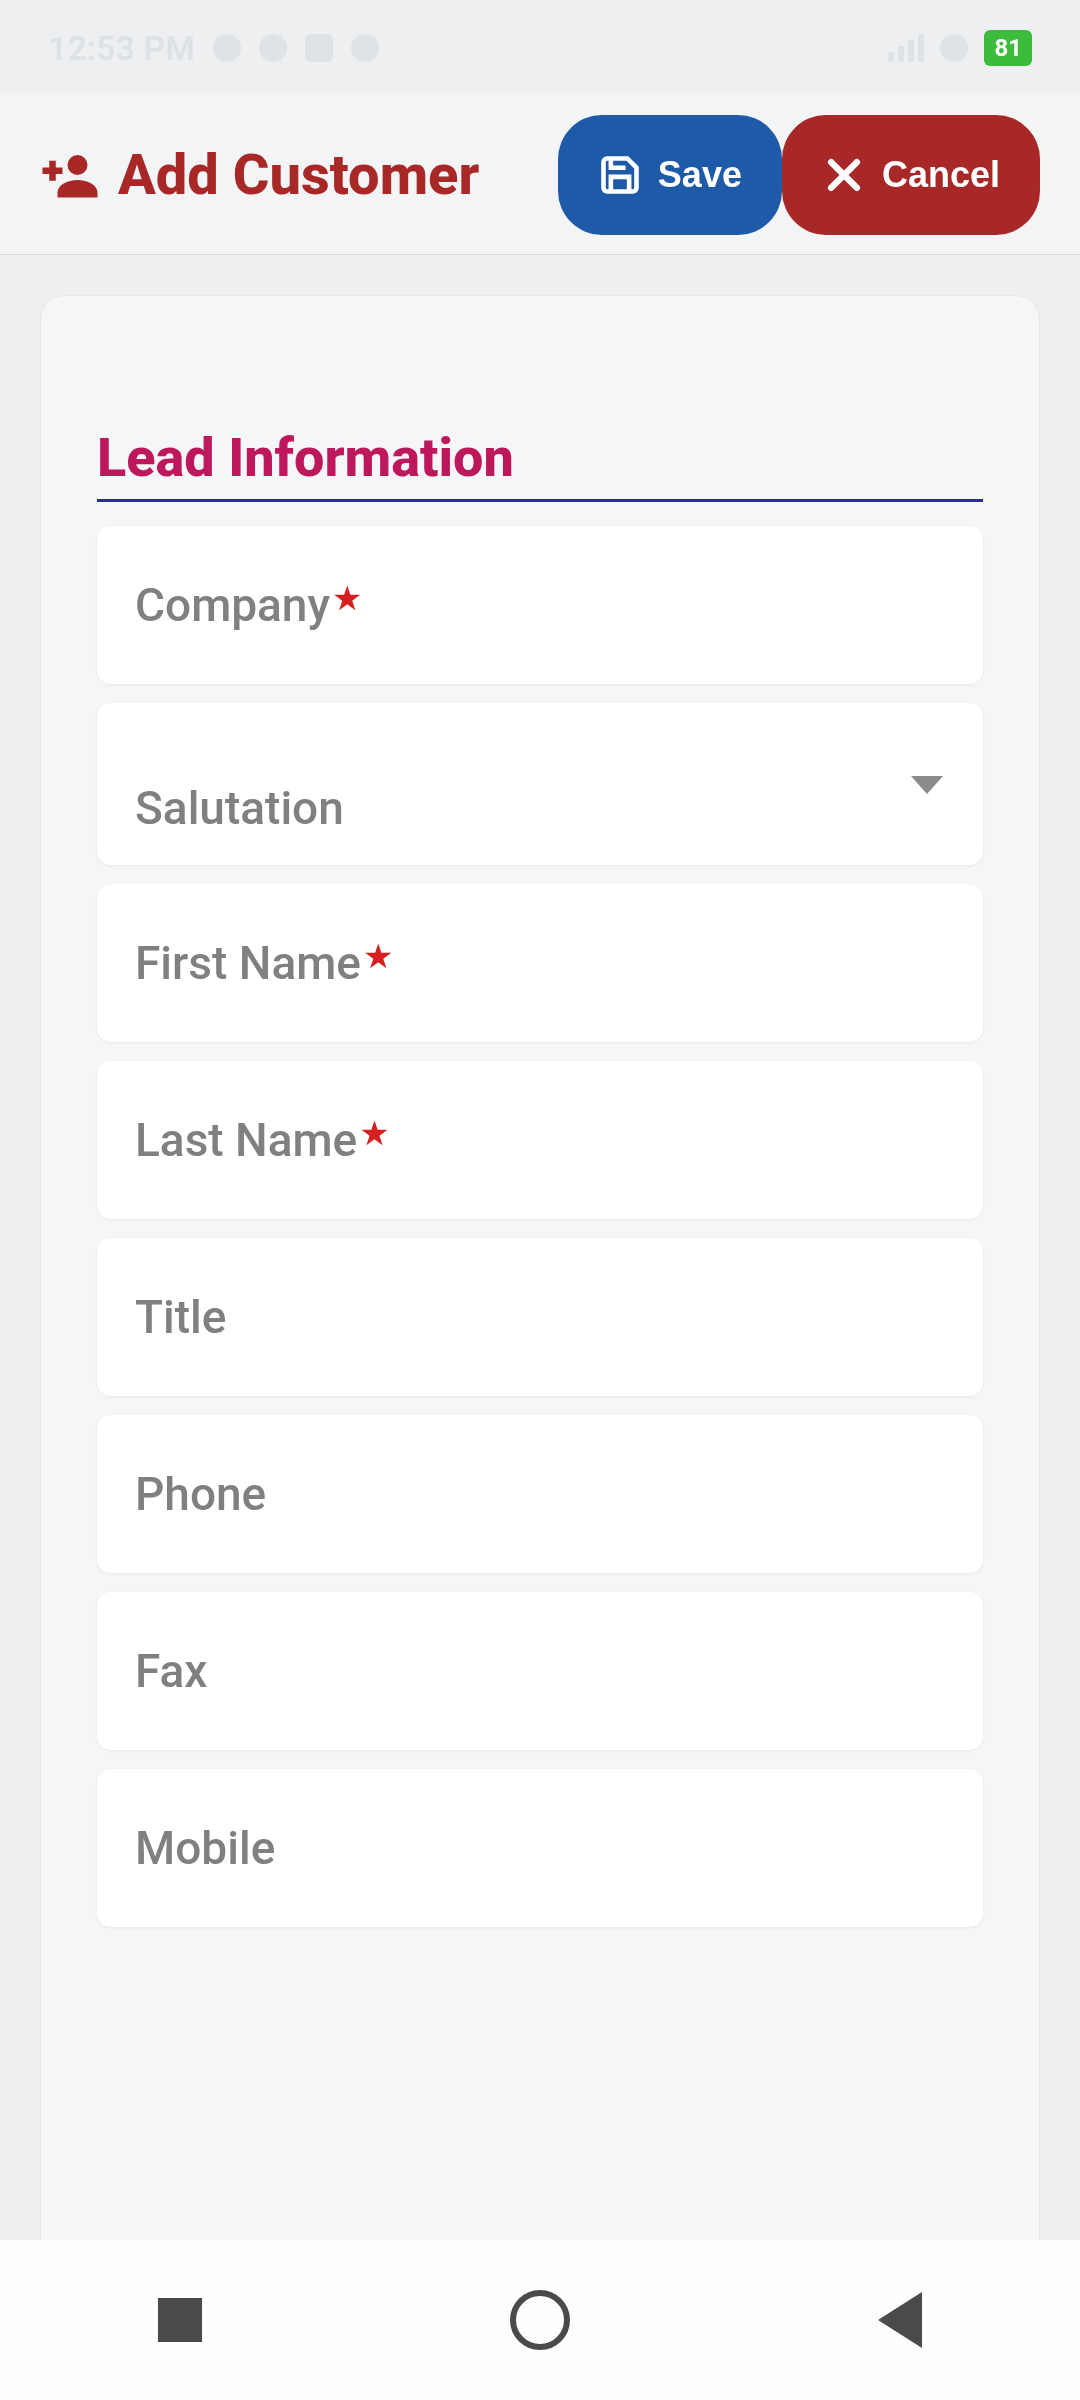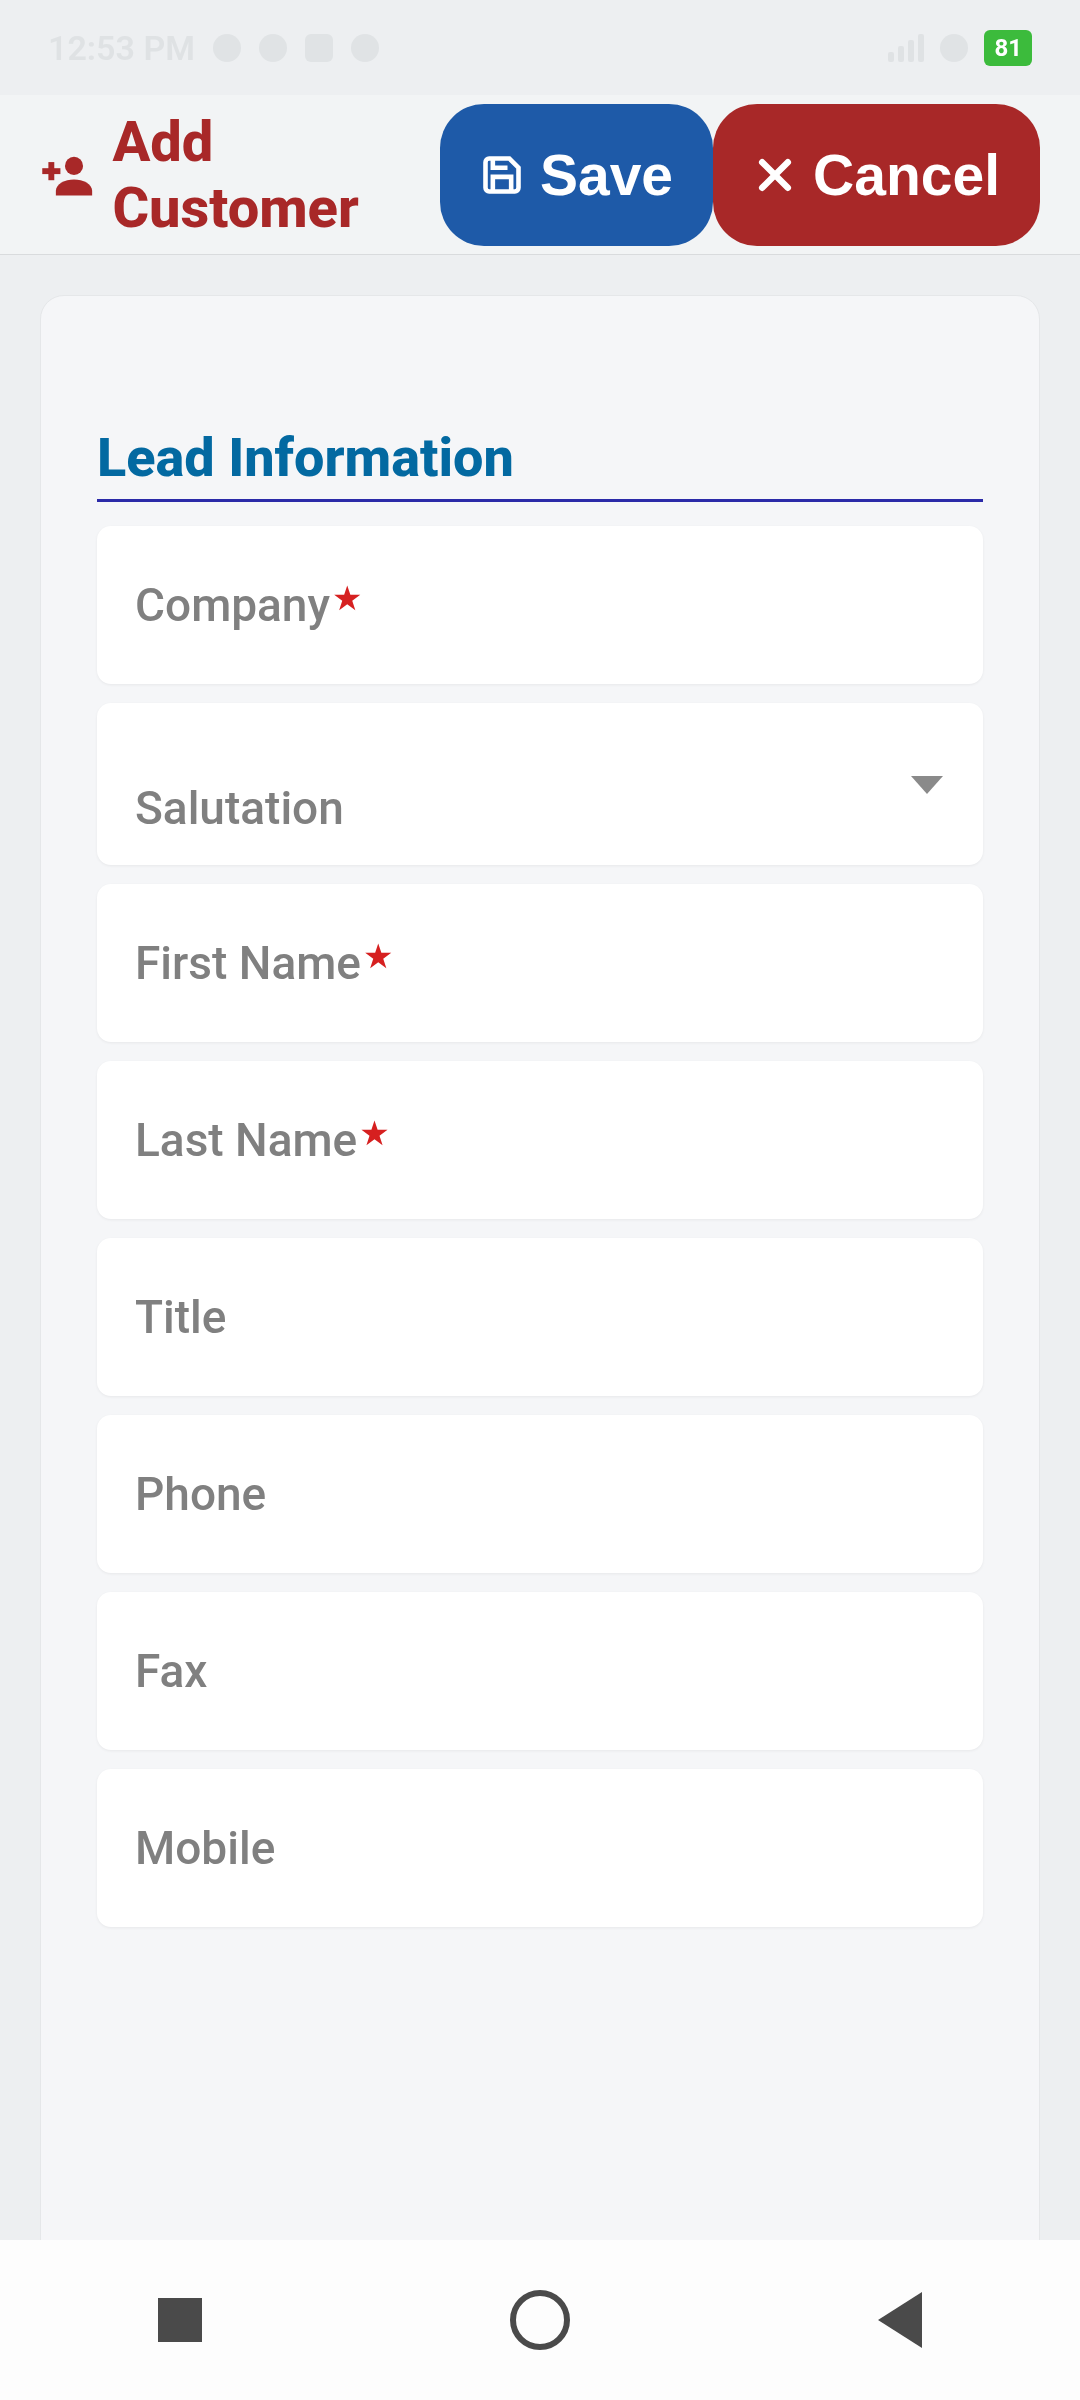--- a/index.html
+++ b/index.html
@@ -19,38 +19,38 @@
   .signal-bars { display: flex; align-items: flex-end; gap: 4px; }
   .signal-bars span { width: 6px; background: #dfe2e4; border-radius: 2px; }
   .signal-bars span:nth-child(1){height:10px}
   .signal-bars span:nth-child(2){height:16px}
   .signal-bars span:nth-child(3){height:22px}
   .signal-bars span:nth-child(4){height:28px}
 
   
   .header { height: 160px; display: flex; align-items: center; padding: 0 40px; border-bottom: 1px solid #d9dbdd; background: #f2f4f5; }
   .header-title { display: flex; align-items: center; gap: 18px; color: #a82828; font-size: 56px; font-weight: 800; flex: 1; }
-  .btn { display: flex; align-items: center; gap: 16px; border: none; border-radius: 44px; padding: 38px 40px; font-size: 57px; font-weight: 700; color: #fff; }
+  .btn { display: flex; align-items: center; gap: 16px; border: none; border-radius: 44px; padding: 38px 40px; font-size: 36px; font-weight: 700; color: #fff; }
   .btn-save { background: #1e5aa8; }
   .btn-cancel { background: #a82828; }
   .btn svg { width: 44px; height: 44px; }
 
   
   .card { margin: 40px; background: #f5f6f8; border: 1px solid #e5e7e9; border-radius: 24px; padding: 48px 56px 0 56px; height: 2000px; overflow: hidden; }
 
   .avatar-wrap { text-align: center; }
   .avatar {
     width: 226px; height: 226px; border-radius: 50%; background: #5a5a5a;
     display: inline-flex; align-items: center; justify-content: center; margin-top: 4px;
   }
   .avatar svg { width: 140px; height: 140px; fill: #ececec; }
   .upload-link { margin-top: 40px; color: #1e5aa8; font-size: 50px; font-weight: 500; }
 
   .section-title {
-    margin-top: 82px; color: #0369a1; font-size: 54px; font-weight: 800;
+    margin-top: 82px; color: #be185d; font-size: 54px; font-weight: 800;
     padding-bottom: 10px; border-bottom: 3px solid #2b2aa8;
   }
 
   .fields { margin-top: 24px; display: flex; flex-direction: column; gap: 19px; }
   .field {
     background: #fff; border-radius: 14px; height: 158px;
     display: flex; align-items: center; padding: 0 38px;
     box-shadow: 0 1px 3px rgba(0,0,0,0.06);
     position: relative;
   }

